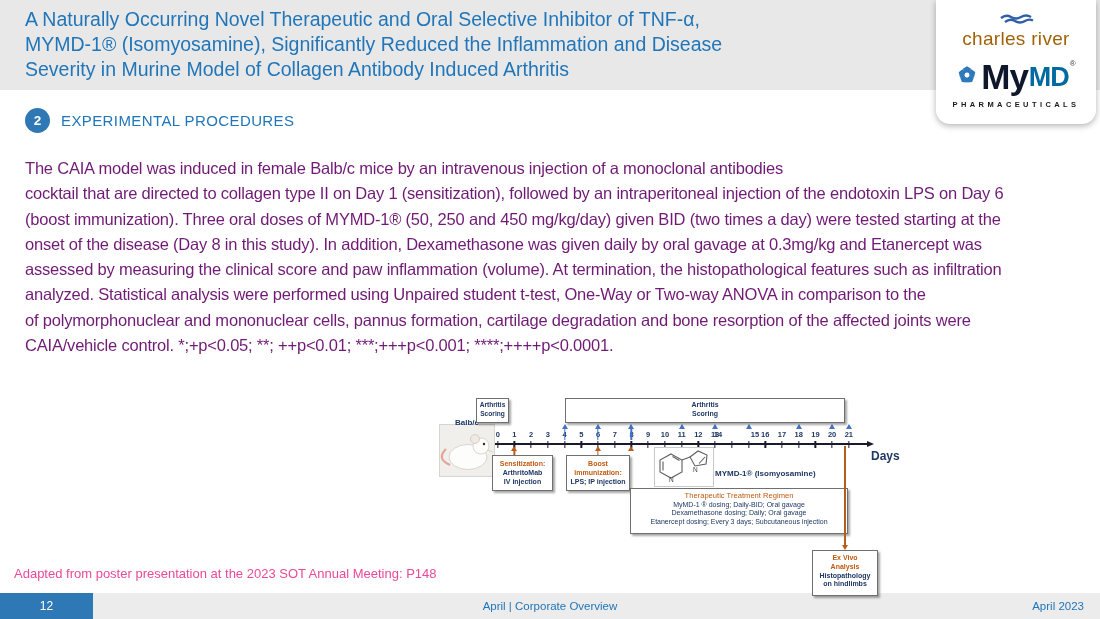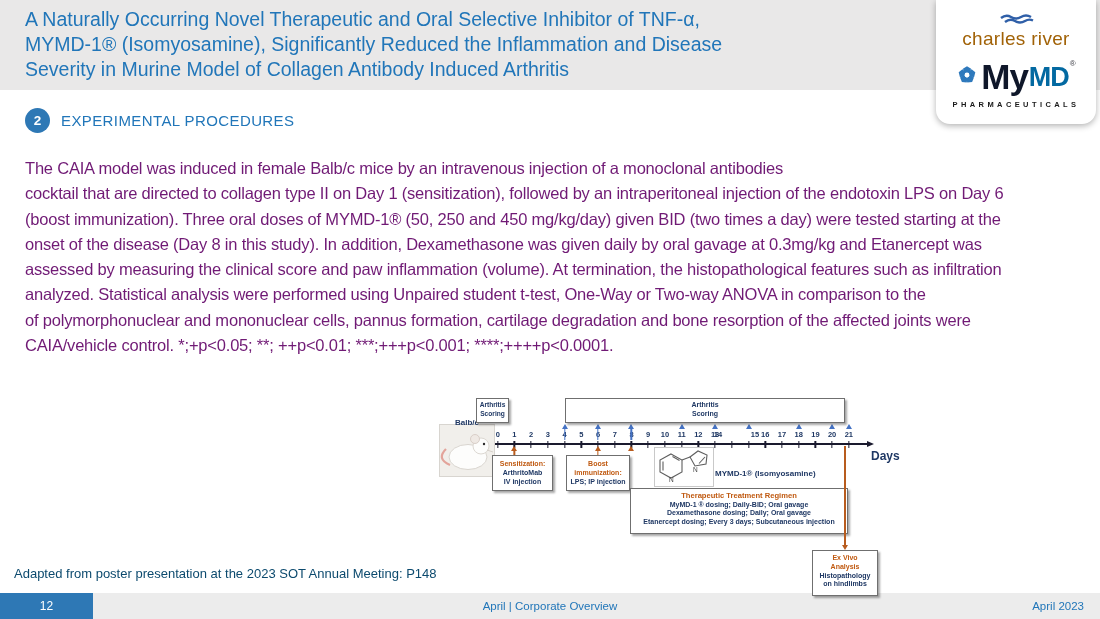--- a/index.html
+++ b/index.html
@@ -54,29 +54,29 @@
               border-left:3.5px solid transparent;border-right:3.5px solid transparent;border-bottom:5.5px solid #4472C4;}
   .blue-stem{position:absolute;top:36px;width:1.4px;height:11px;background:#4472C4;transform:translateX(-50%);}
   .orange-tri{position:absolute;top:53px;width:0;height:0;transform:translateX(-50%);
               border-left:3.5px solid transparent;border-right:3.5px solid transparent;border-bottom:5px solid #B85C1E;}
   .orange-stem{position:absolute;top:58px;width:1.3px;height:6px;background:#B85C1E;transform:translateX(-50%);}
 
   .sens-box{left:62px;top:62px;width:59px;height:31px;font-size:7px;font-weight:700;line-height:9px;padding-top:3px;}
   .boost-box{left:136px;top:62px;width:62px;height:31px;font-size:7px;font-weight:700;line-height:9px;padding-top:3px;}
   .structure-box{position:absolute;left:224px;top:54px;width:58px;height:38px;border:1px solid #C9C9C9;background:#fff;z-index:2;}
   .compound-label{position:absolute;left:285px;top:76px;font-size:8px;font-weight:700;color:#1F3864;z-index:2;}
-  .treatment-box{left:200px;top:95px;width:216px;height:41px;font-size:7px;font-weight:700;line-height:8.6px;padding-top:3px;}
+  .treatment-box{left:200px;top:95px;width:216px;height:41px;font-size:7px;font-weight:400;line-height:8.6px;padding-top:3px;}
   .treatment-box .t-title{font-size:7.6px;}
   .drop-line{position:absolute;left:414px;top:53px;width:1.6px;height:100px;background:#B85C1E;z-index:3;}
   .drop-arrowhead{position:absolute;left:411.5px;top:152px;width:0;height:0;z-index:3;
                   border-left:3.5px solid transparent;border-right:3.5px solid transparent;border-top:5.5px solid #B85C1E;}
   .exvivo-box{left:382px;top:157px;width:64px;height:41px;font-size:7px;font-weight:700;line-height:8.8px;padding-top:3px;}
 
   
-  .footnote{position:absolute;left:14px;top:566px;font-size:13px;color:#0c4a6e;}
+  .footnote{position:absolute;left:14px;top:566px;font-size:13px;color:#ec4899;}
   .footer-bar{position:absolute;left:0;top:593px;width:1100px;height:26px;background:#ECECEC;}
   .page-number-box{position:absolute;left:0;top:0;width:93px;height:26px;background:#2E78B5;color:#fff;
                    font-size:12px;display:flex;align-items:center;justify-content:center;}
   .footer-center{position:absolute;left:0;top:0;width:1100px;height:26px;display:flex;align-items:center;
                  justify-content:center;color:#2176B9;font-size:11.5px;}
   .footer-date{position:absolute;right:16px;top:0;height:26px;display:flex;align-items:center;color:#2176B9;font-size:11.5px;}
 </style>
 </head>
 <body>
 

